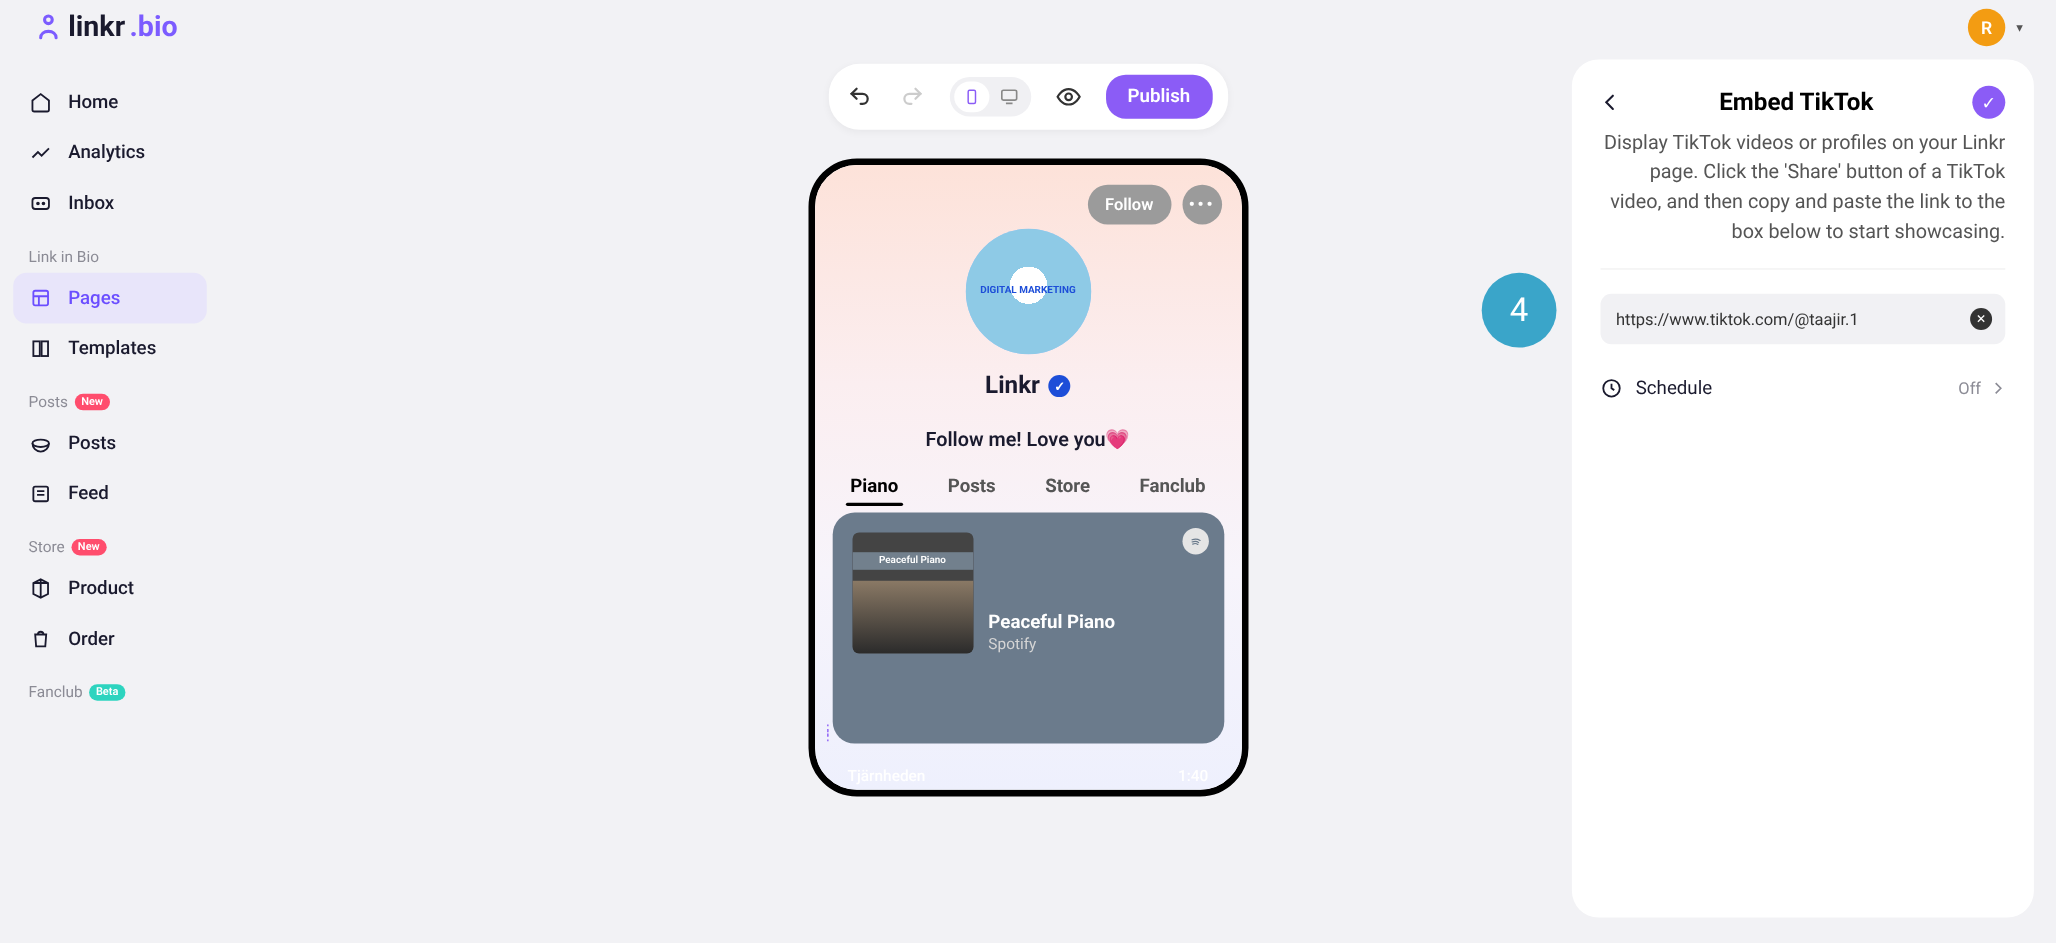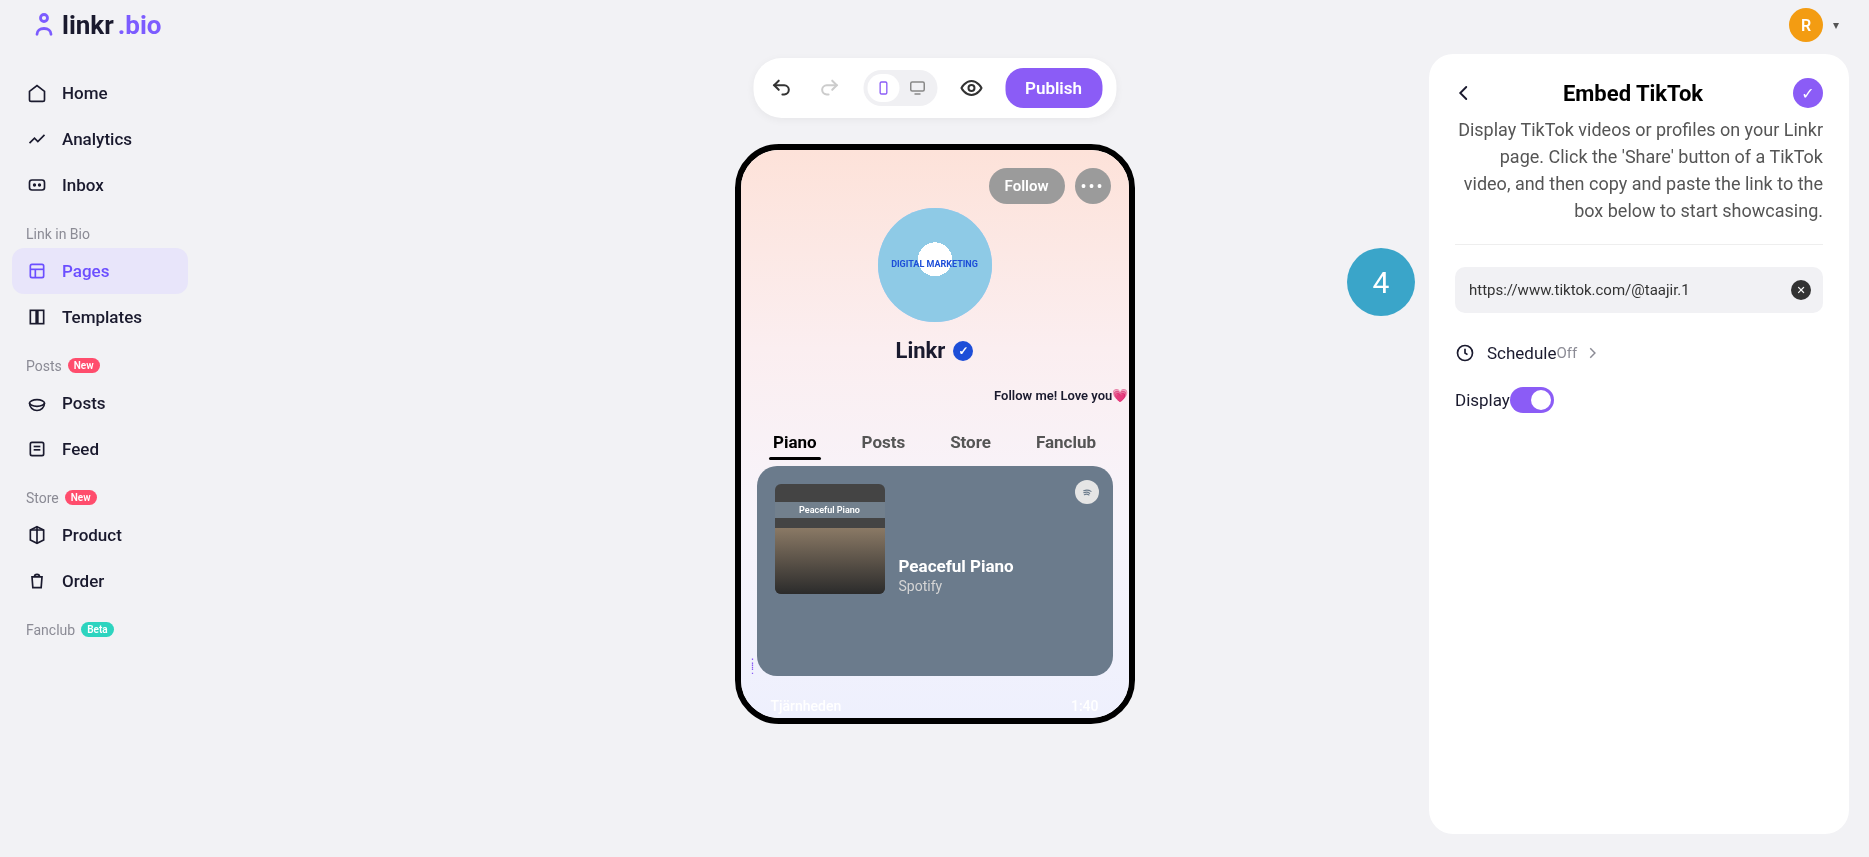--- a/index.html
+++ b/index.html
@@ -33,21 +33,21 @@
 
 .phone-frame{position:absolute;top:144px;left:50%;transform:translateX(-50%);width:400px;height:580px;border:6px solid #000;border-radius:44px;overflow:hidden;background:#fff}
 .phone-content{width:100%;height:100%;background:linear-gradient(180deg,#fde2d9 0%,#fbeef0 35%,#f7f4fb 65%,#eef0fd 100%);position:relative;overflow:hidden}
 .ph-head{position:absolute;top:18px;right:18px;display:flex;gap:10px}
 .follow-btn{background:#9b9b9b;color:#fff;font-weight:600;font-size:15px;padding:8px 16px;border-radius:18px;border:none}
 .menu-dots{width:36px;height:36px;border-radius:50%;background:#9b9b9b;color:#fff;display:flex;align-items:center;justify-content:center;font-size:18px;letter-spacing:2px}
 .prof-img{position:absolute;top:58px;left:50%;transform:translateX(-50%);width:114px;height:114px;border-radius:50%;background:#a0c4ff;display:flex;align-items:center;justify-content:center;overflow:hidden}
 .prof-img-inner{width:100%;height:100%;background:radial-gradient(circle at 50% 45%,#fff 0%,#fff 20%,#8ecae6 20%,#8ecae6 100%);position:relative;display:flex;flex-direction:column;align-items:center;justify-content:center;font-size:9px;font-weight:700;color:#1d4ed8;text-align:center;line-height:1.1}
 .prof-name{position:absolute;top:188px;left:0;right:0;text-align:center;font-size:22px;font-weight:700;color:#1a1a2e;display:flex;align-items:center;justify-content:center;gap:8px}
 .verified{width:20px;height:20px;border-radius:50%;background:#1d4ed8;display:inline-flex;align-items:center;justify-content:center;color:#fff;font-size:12px}
-.prof-bio{position:absolute;top:238px;left:0;right:0;text-align:right;font-size:13px;font-weight:600;color:#1a1a2e}
+.prof-bio{position:absolute;top:238px;left:0;right:0;text-align:center;font-size:18px;font-weight:600;color:#1a1a2e}
 .tabs{position:absolute;top:274px;left:0;right:0;display:flex;justify-content:space-around;padding:0 10px}
 .tab{font-size:17px;font-weight:700;color:#555;padding:8px 4px;cursor:pointer;position:relative}
 .tab.active{color:#000}
 .tab.active::after{content:"";position:absolute;bottom:0;left:0;right:0;height:3px;background:#000;border-radius:2px}
 .spotify-card{position:absolute;top:316px;left:16px;right:16px;background:#6b7b8c;border-radius:20px;padding:18px;color:#fff;height:210px}
 .sp-icon{position:absolute;top:14px;right:14px;width:24px;height:24px;border-radius:50%;background:#e5e5e5;display:flex;align-items:center;justify-content:center}
 .sp-body{display:flex;gap:14px;align-items:flex-end}
 .sp-art{width:110px;height:110px;background:#444;border-radius:6px;position:relative;overflow:hidden}
 .sp-art-label{position:absolute;top:18px;left:0;right:0;background:rgba(120,135,150,.9);font-size:9px;text-align:center;padding:3px;font-weight:600}
 .sp-art-img{position:absolute;bottom:0;left:0;right:0;height:60%;background:linear-gradient(#8a7965,#2b2b2b)}
@@ -63,21 +63,21 @@
 
 .right-panel{position:absolute;top:54px;right:20px;width:420px;background:#fff;border-radius:24px;padding:24px 26px;height:780px}
 .rp-head{display:flex;align-items:center;justify-content:space-between;margin-bottom:4px}
 .rp-back{font-size:22px;cursor:pointer}
 .rp-title{font-size:22px;font-weight:700}
 .rp-check{width:30px;height:30px;border-radius:50%;background:#8b5cf6;color:#fff;display:flex;align-items:center;justify-content:center;font-size:16px}
 .rp-desc{font-size:18px;color:#555;text-align:right;line-height:1.5;padding:4px 0 20px;border-bottom:1px solid #eee;margin-bottom:22px}
 .url-input{width:100%;background:#f1f1f4;border:none;border-radius:10px;padding:14px 40px 14px 14px;font-size:15px;color:#333}
 .url-wrap{position:relative;margin-bottom:18px}
 .url-clear{position:absolute;right:12px;top:50%;transform:translateY(-50%);width:20px;height:20px;border-radius:50%;background:#333;color:#fff;display:flex;align-items:center;justify-content:center;font-size:11px;cursor:pointer}
-.row{display:flex;align-items:center;justify-content:flex-start;padding:12px 0;font-size:17px;color:#1a1a2e}
+.row{display:flex;align-items:center;justify-content:space-between;padding:12px 0;font-size:17px;color:#1a1a2e}
 .row-left{display:flex;align-items:center;gap:12px}
 .row-right{display:flex;align-items:center;gap:8px;color:#8b8b95;font-size:15px}
 .toggle{width:44px;height:26px;border-radius:13px;background:#8b5cf6;position:relative;cursor:pointer}
 .toggle::after{content:"";position:absolute;top:3px;right:3px;width:20px;height:20px;border-radius:50%;background:#fff}
 .step-circle{position:absolute;top:248px;right:454px;width:68px;height:68px;border-radius:50%;background:#3aa5c9;color:#fff;display:flex;align-items:center;justify-content:center;font-size:30px;font-weight:400}
 svg{display:block}
 </style>
 </head>
 <body>
 
@@ -314,19 +314,13 @@
       </div>
     <div class="row-right">
         <span>Off</span>
         <span>
           <svg width="14" height="14" viewBox="0 0 24 24" fill="none" stroke="#8b8b95" stroke-width="2.5">
             <polyline points="9 4 17 12 9 20"></polyline>
           </svg>
         </span>
       </div>
   </div>
-  <div class="row">
-    <div class="row-left">
-        <span>Display</span>
-      </div>
-    <div class="toggle"></div>
-  </div>
 </div>
 
 </body></html>

